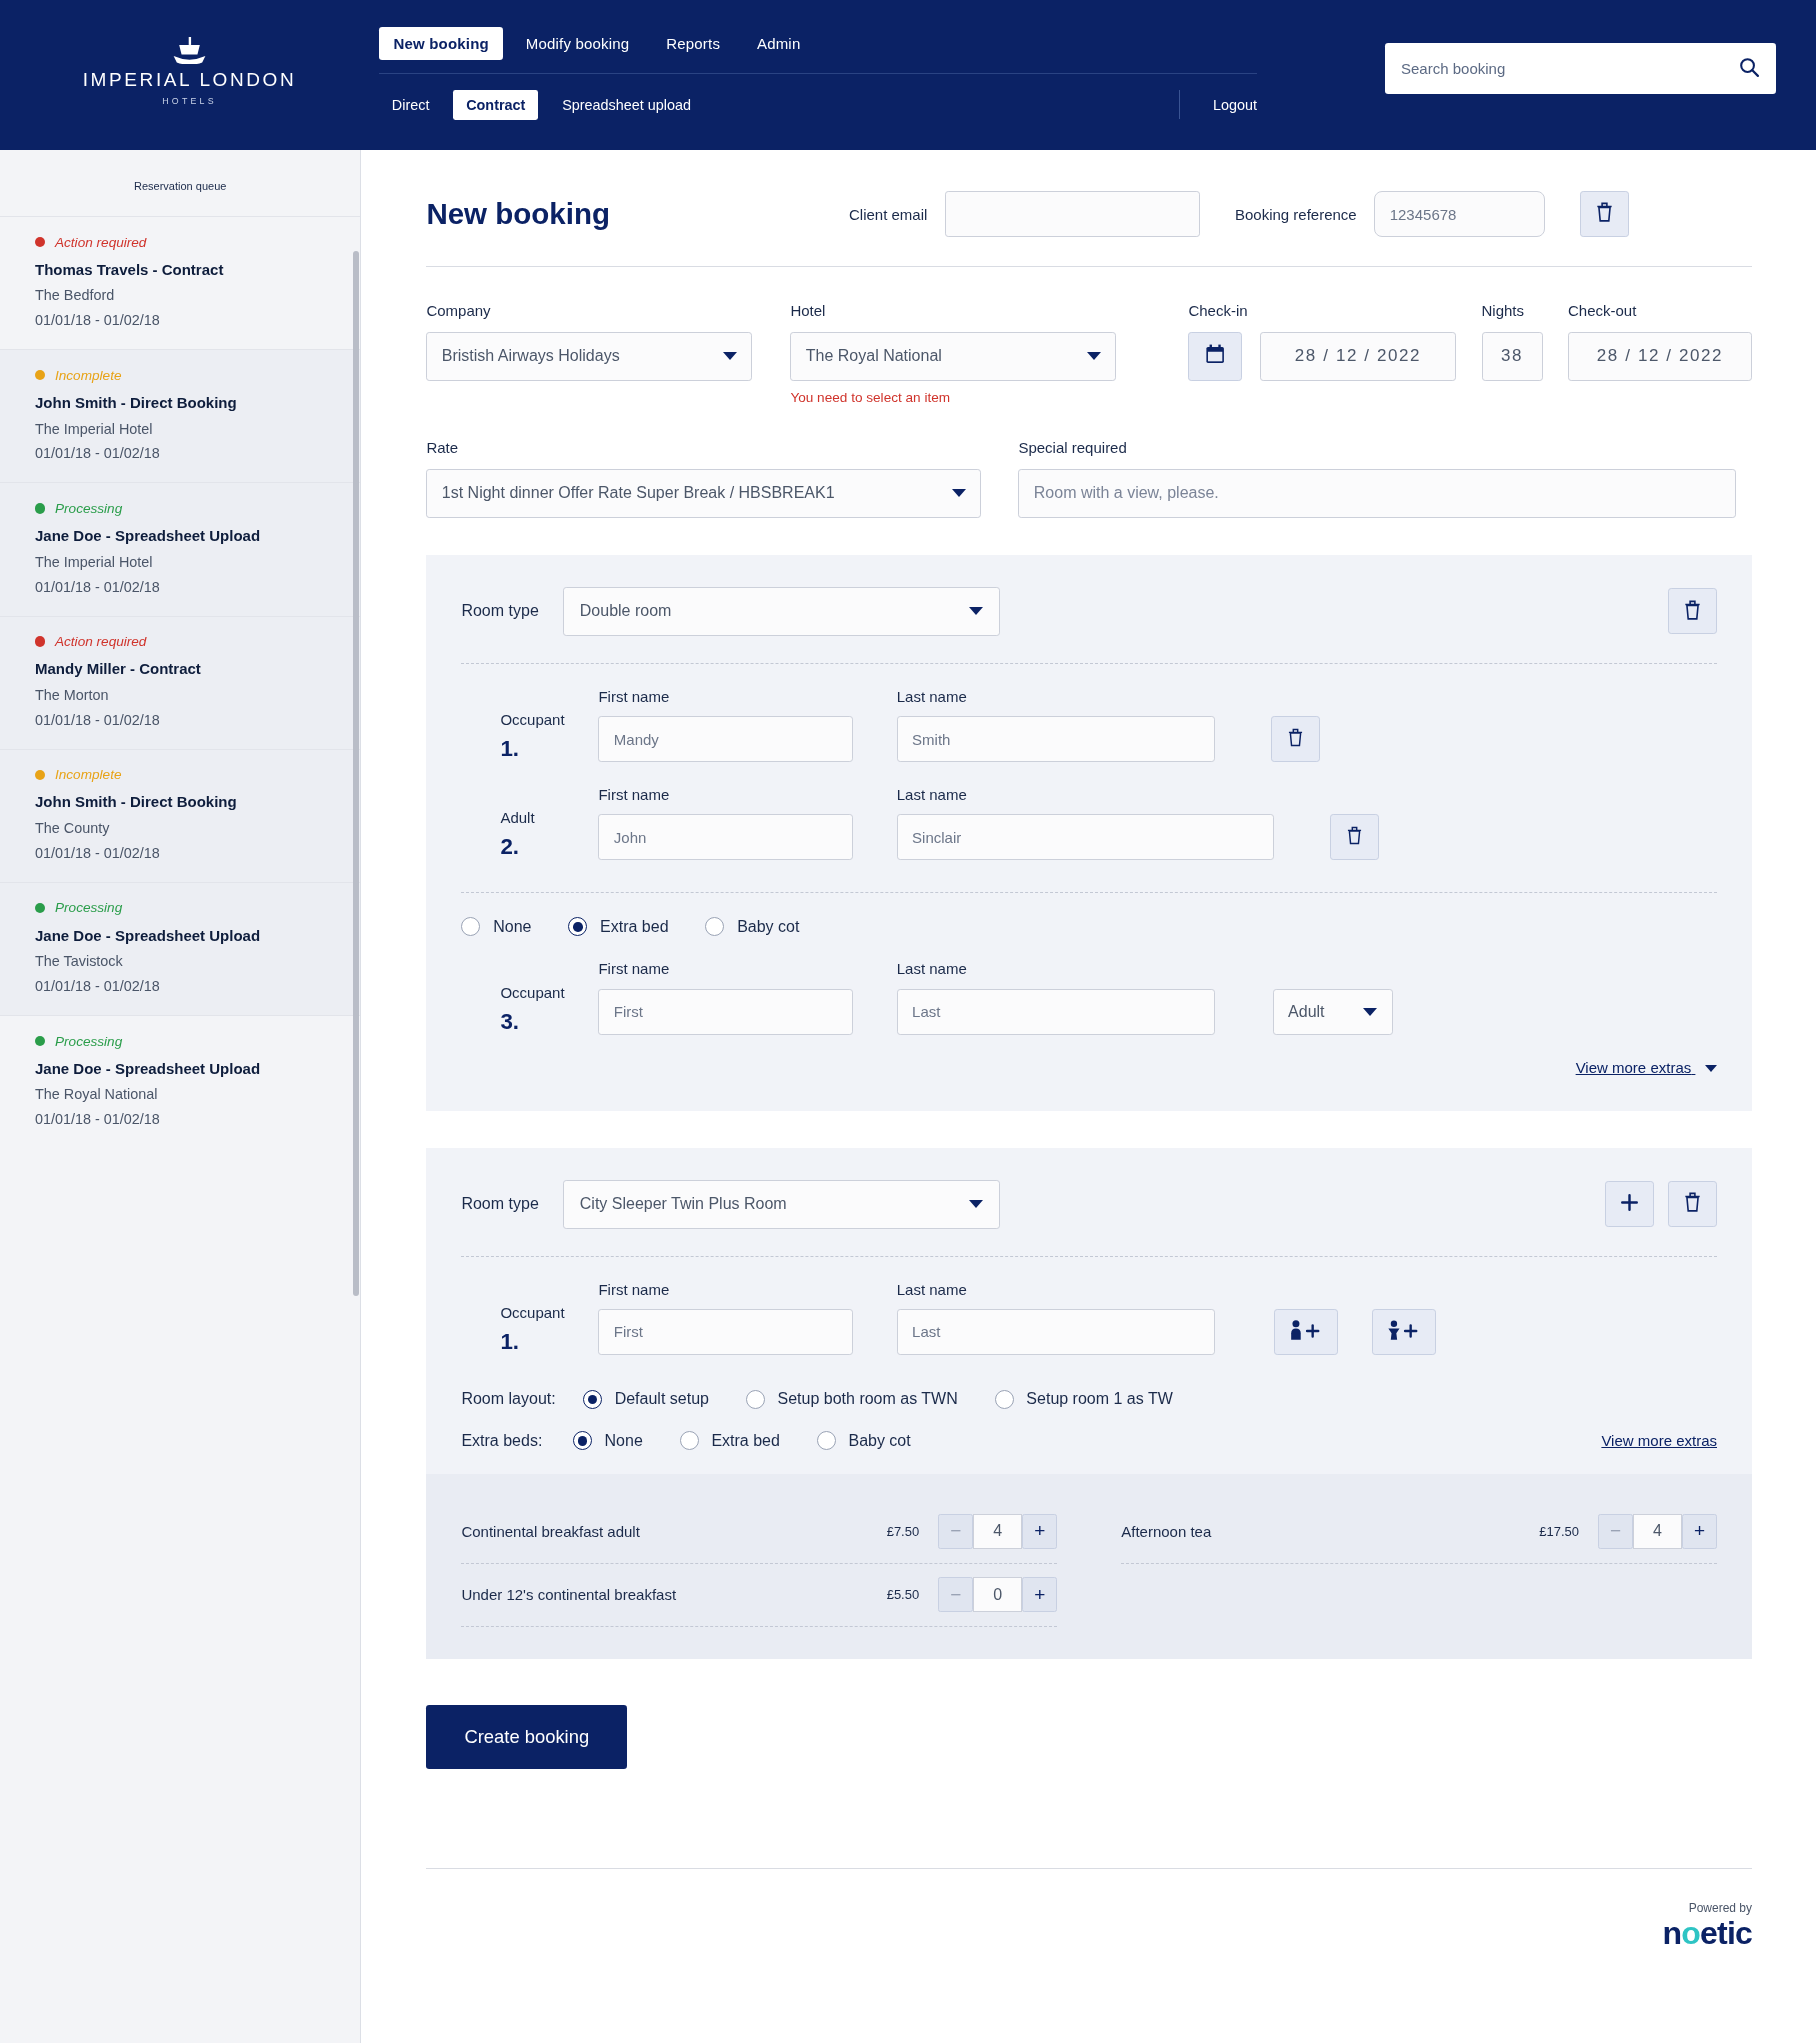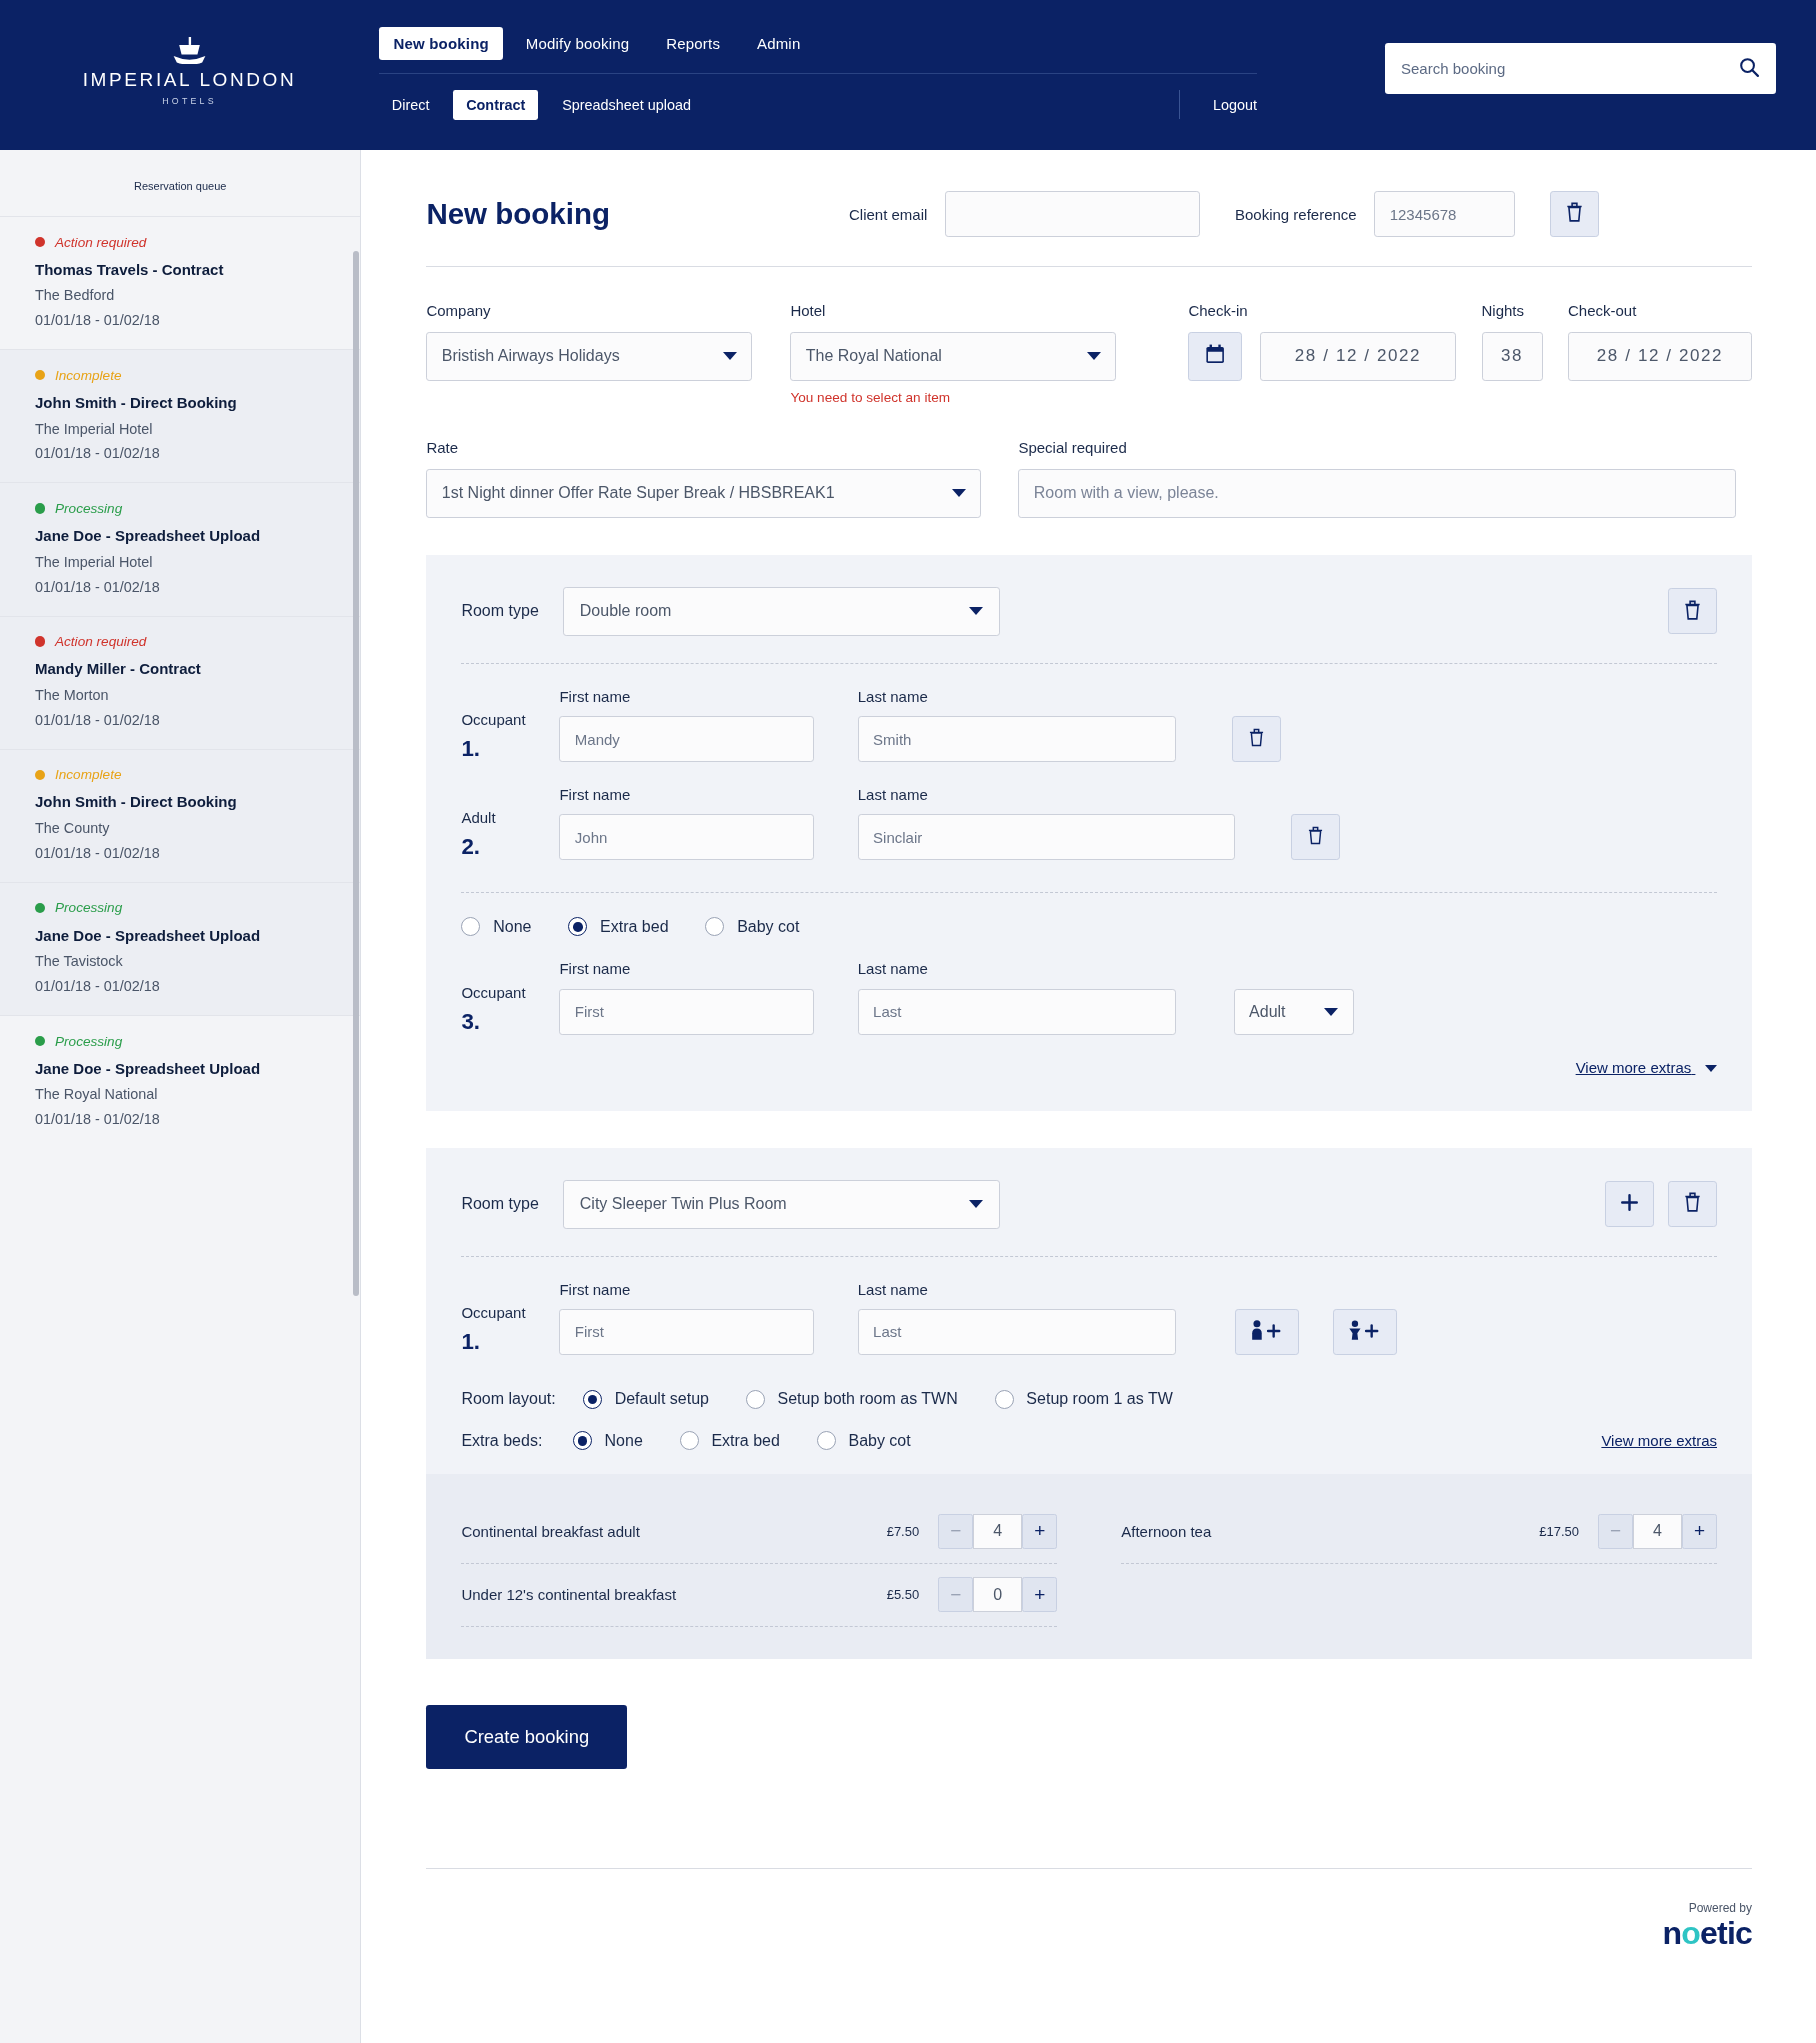--- a/index.html
+++ b/index.html
@@ -134,21 +134,21 @@
   .card { background: #f1f3f8; margin-top: 37px; padding: 32px 35px 35px; }
   .card-top { display: flex; align-items: center; }
   .card-lbl { font-size: 16px; color: #1b2a4a; margin-right: 24px; }
   .card-sel {
     width: 437px; background: #fbfbfc; border: 0.8px solid #ccd0da; border-radius: 3.2px;
     height: 49px; display: flex; align-items: center; padding: 0 16px;
     font-size: 16px; color: #4c5769;
   }
   .dashed { border-top: 0.8px dashed #c3c8d4; margin: 27px 0 0; }
   .occ-row { display: flex; align-items: flex-end; padding-top: 24px; gap: 21px; }
-  .occ-num { width: 77px; }
+  .occ-num { width: 77px; margin-left: 39px; }
   .occ-kind { font-size: 15px; color: #1b2a4a; margin-bottom: 8px; }
   .occ-idx { font-size: 22.3px; color: #0b2265; font-weight: bold; }
   .name-col { display: flex; flex-direction: column; }
   .name-lbl { font-size: 15px; color: #1b2a4a; margin-bottom: 11.2px; }
   .name-inp { width: 255px; }
   .trash-btn {
     width: 49px; height: 46px; background: #e7ebf5; border: 0.8px solid #c8d0e2;
     border-radius: 3.2px; display: flex; align-items: center; justify-content: center;
   }
   .radio-row { display: flex; align-items: center; gap: 12.8px; padding-top: 24px; }
@@ -332,21 +332,21 @@
   <div class="main">
 
     <div class="page-head">
       <div class="page-title">New booking</div>
       <div class="head-field" style="margin-left:239px;">
         <span class="head-label">Client email</span>
         <input class="inp" style="width: 255px;" value="">
       </div>
       <div class="head-field" style="margin-left:35px;">
         <span class="head-label">Booking reference</span>
-        <input class="inp" style="width: 141px;" value="12345678">
+        <input class="inp" style="width: 171px; border-radius: 8px;" value="12345678">
       </div>
       <div class="icon-btn" style="margin-left:35px;">
         <span>
           <svg width="21" height="22.3" viewBox="0 0 26 28">
             <path d="M4 7h18M10 3h6v4h-6z" fill="none" stroke="#0b2265" stroke-width="2"></path>
             <path d="M6 8l1.6 17h10.8L20 8z" fill="none" stroke="#0b2265" stroke-width="2"></path>
           </svg>
         </span>
       </div>
     </div>

